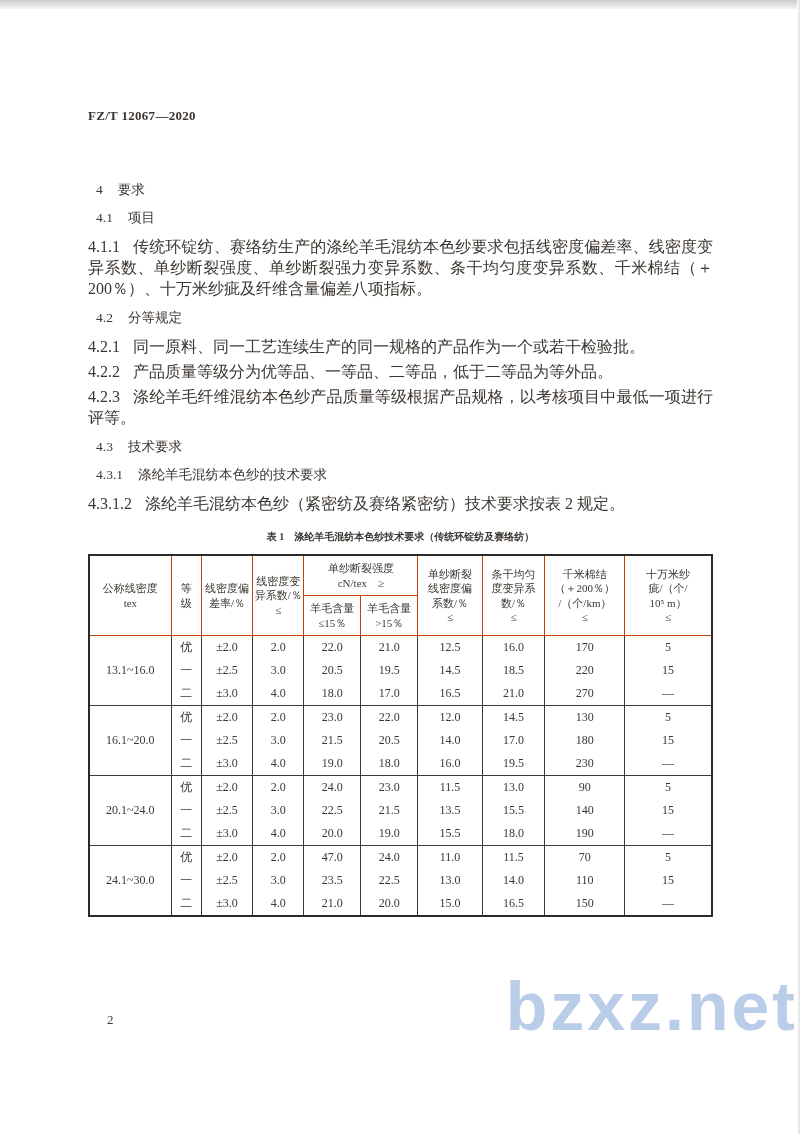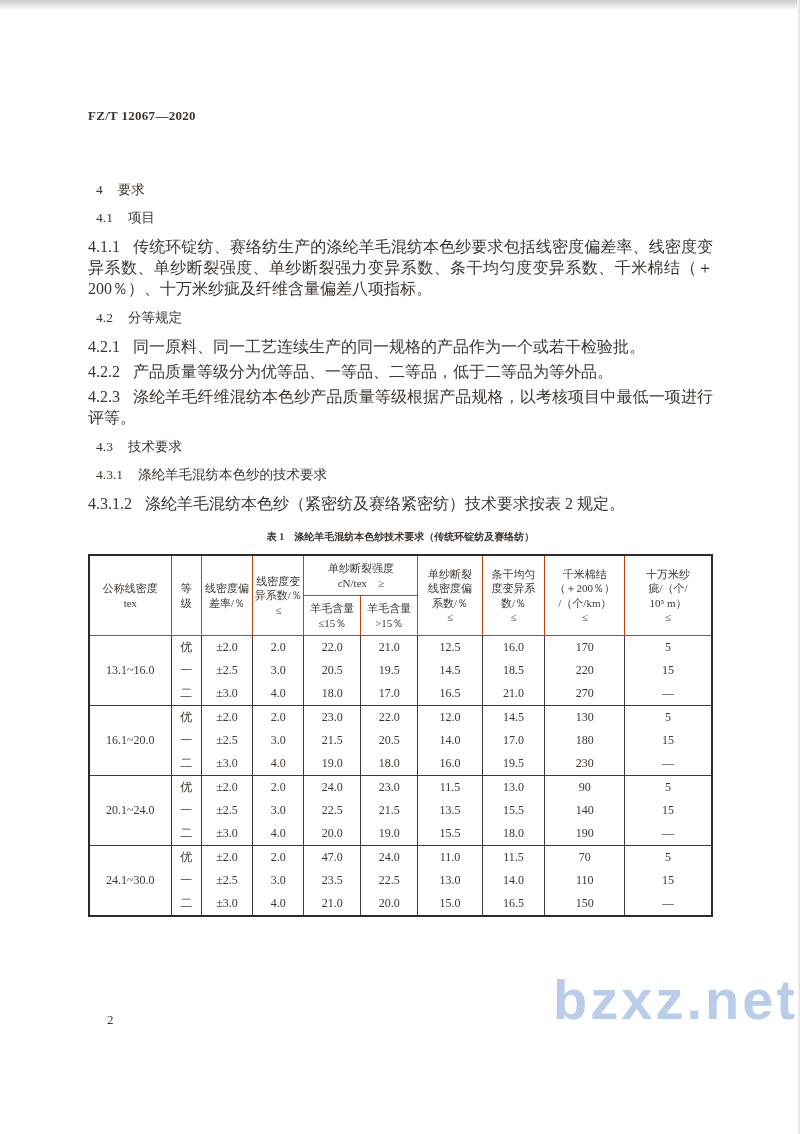--- a/index.html
+++ b/index.html
@@ -61,21 +61,21 @@
     padding:4px 2px; line-height:15px;
   }
   .spec tr.group-start td { border-top:1px solid #3a3a3a; }
   .spec td.density-cell { font-size:12px;margin-top:36px; }
   .page-number {
     position:absolute; top:1012px; left:107px; font-size:13px;
   }
   .watermark {
     position:absolute; top:972px; right:2px;
     font-family:"Liberation Sans","DejaVu Sans",sans-serif;
-    font-size:56px; font-weight:bold; letter-spacing:3px;
+    font-size:68px; font-weight:bold; letter-spacing:3px;
     color:rgba(128,163,213,0.55);
     pointer-events:none;
     line-height:1;
   }
 </style>
 </head>
 <body>
 
 <div class="page">
   <div class="scan-edge-top"></div>

